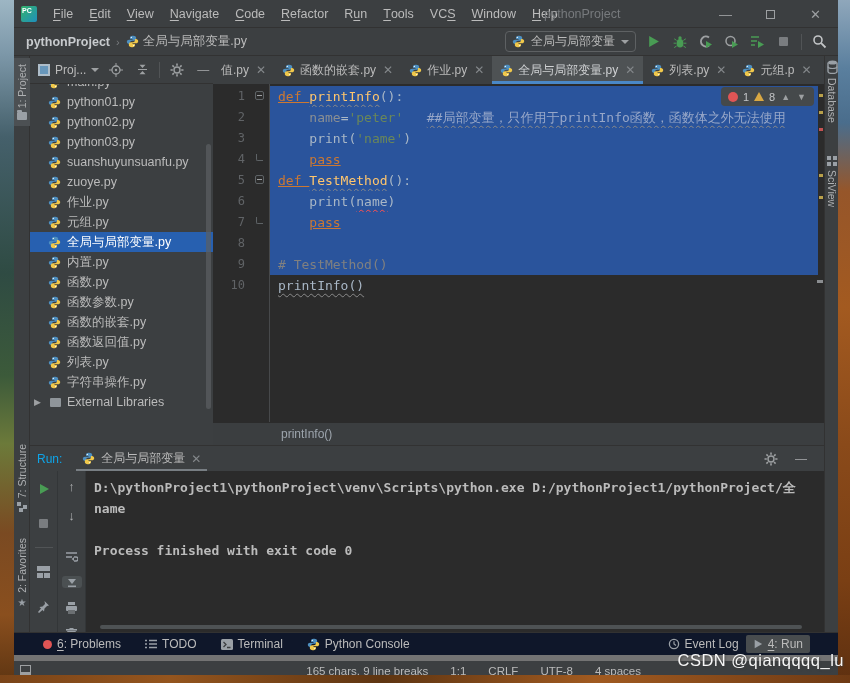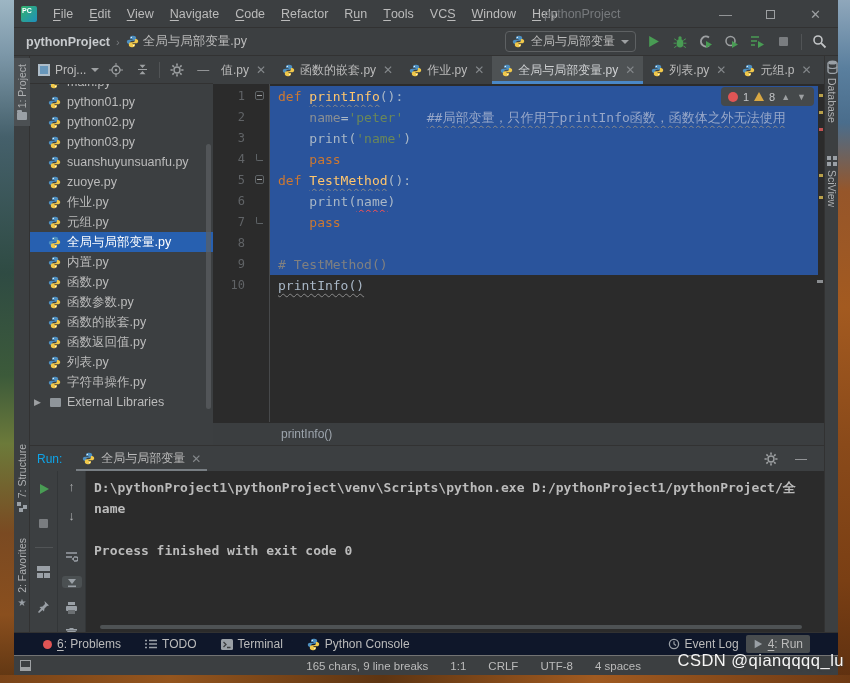--- a/index.html
+++ b/index.html
@@ -83,21 +83,21 @@
   .editor { position:absolute; left:199px; top:84px; right:14px; height:338px; background:#2b2b2b; display:flex; }
   .gutter { width:57px; flex:0 0 auto; border-right:1px solid #47494b; padding-top:2px; position:relative; }
   .g-line { height:21px; position:relative; }
   .g-num { position:absolute; left:0; width:32px; text-align:right; font-family:"DejaVu Sans Mono", monospace; font-size:12px; color:#606366; line-height:21px; }
   .fold { position:absolute; right:5px; top:5px; width:9px; height:9px; border:1px solid #5e6366; border-radius:2px; }
   .fold.start::after { content:""; position:absolute; left:1px; right:1px; top:3px; height:1px; background:#9da0a2; }
   .fold.end { border-top:none; border-right:none; border-radius:0 0 0 2px; width:7px; height:7px; right:6px; }
   .codecol { flex:1; padding-top:2px; position:relative; margin-right:6px; }
   .code-line { height:21px; line-height:21px; font-family:"DejaVu Sans Mono", monospace; font-size:13px; white-space:pre; padding-left:8px; color:#a9b7c6; }
   .code-line.sel { background:#2a549c; }
-  .kw{color:#cc7832;} .fn{color:#ffc66d;} .txt{color:#a9b7c6;} .str{color:#6a8759;}
+  .kw{color:#cc7832;text-decoration:underline;} .fn{color:#ffc66d;} .txt{color:#a9b7c6;} .str{color:#6a8759;}
   .dim{color:#8a8f94;} .cmt{color:#808080;} .cmt2{color:#97a7c8;} .call{color:#a9b7c6;}
   .uw{text-decoration:underline wavy #8a8a8a 1px; text-underline-offset:3px; text-decoration-skip-ink:none;}
   .ur{text-decoration:underline wavy #ff5050 1px; text-underline-offset:3px; text-decoration-skip-ink:none;}
   .bulb { position:absolute; left:-16px; top:4px; width:11px; height:13px; }
   .bulb .globe { width:10px; height:10px; border-radius:50%; background:#e8bf4e; }
   .bulb .base { width:6px; height:2px; background:#8a7334; margin:1px auto 0; }
   .insp-widget { position:absolute; top:3px; right:10px; height:19px; background:#45494b; border-radius:4px; display:flex; align-items:center; gap:5px; padding:0 7px; z-index:5; }
   .insp-err-dot { width:10px; height:10px; border-radius:50%; background:#e05555; }
   .insp-count { font-size:11px; color:#c3c5c7; }
   .insp-warn { width:0; height:0; border-left:5px solid transparent; border-right:5px solid transparent; border-bottom:9px solid #d9a843; }
@@ -126,21 +126,21 @@
   
   .bottombar { position:absolute; left:0; top:632px; right:0; height:23px; background:#0f172a; border-top:1px solid #323232; display:flex; align-items:center; font-size:12px; }
   .bb-item { display:flex; align-items:center; gap:5px; padding:2px 7px; color:#bbbbbb; }
   .bb-item u { text-underline-offset:2px; }
   .bb-item.active { background:#484c4e; border-radius:2px; }
   .bb-left { display:flex; align-items:center; margin-left:22px; gap:10px; }
   .bb-right { margin-left:auto; display:flex; align-items:center; gap:0; margin-right:28px; }
   .err-dot { width:9px; height:9px; border-radius:50%; background:#e05555; }
 
   
-  .statusbar { position:absolute; left:0; top:655px; right:0; height:20px; background:#3c3f41; border-top:1px solid #737373; font-size:11.5px; color:#bbbbbb; }
+  .statusbar { position:absolute; left:0; top:655px; right:0; height:20px; background:#3c3f41; border-top:6px solid #737373; font-size:11.5px; color:#bbbbbb; }
   .sb-toggle { position:absolute; left:6px; top:4px; width:11px; height:11px; border:1px solid #9da0a2; }
   .sb-toggle::after { content:""; position:absolute; left:0; right:0; bottom:0; height:3px; background:#9da0a2; }
   .sb-group { position:absolute; right:197px; top:0; height:20px; display:flex; align-items:center; gap:22px; }
 
   .watermark { position:absolute; right:6px; top:651px; font-size:16.5px; color:rgba(255,255,255,.95); text-shadow:1px 1px 2px rgba(60,60,60,.8); z-index:50; letter-spacing:.5px; }
 
   svg { display:block; }
 </style>
 </head>
 <body>

